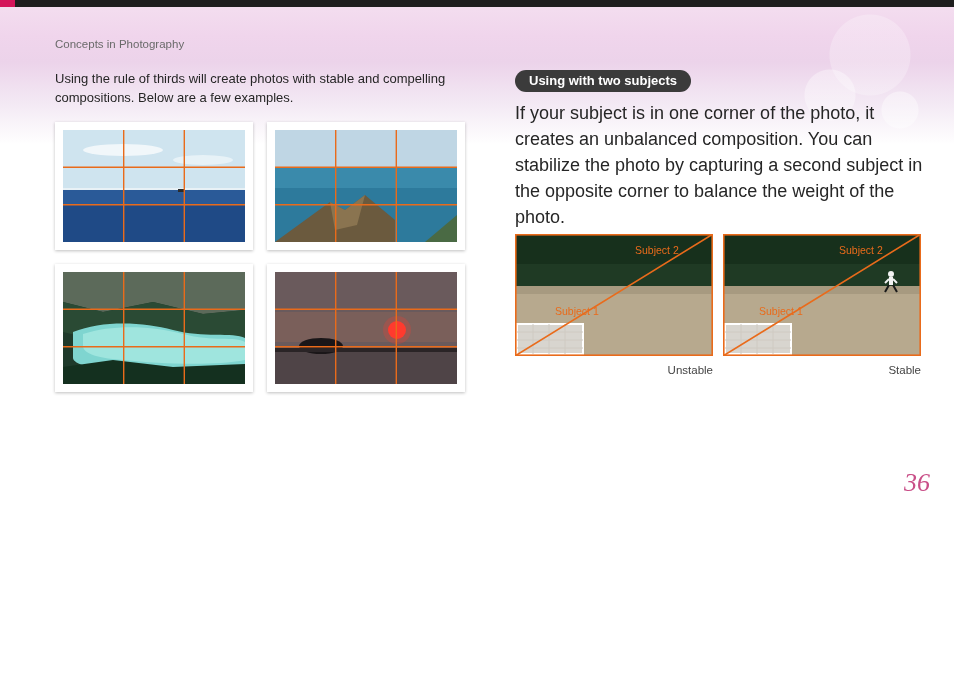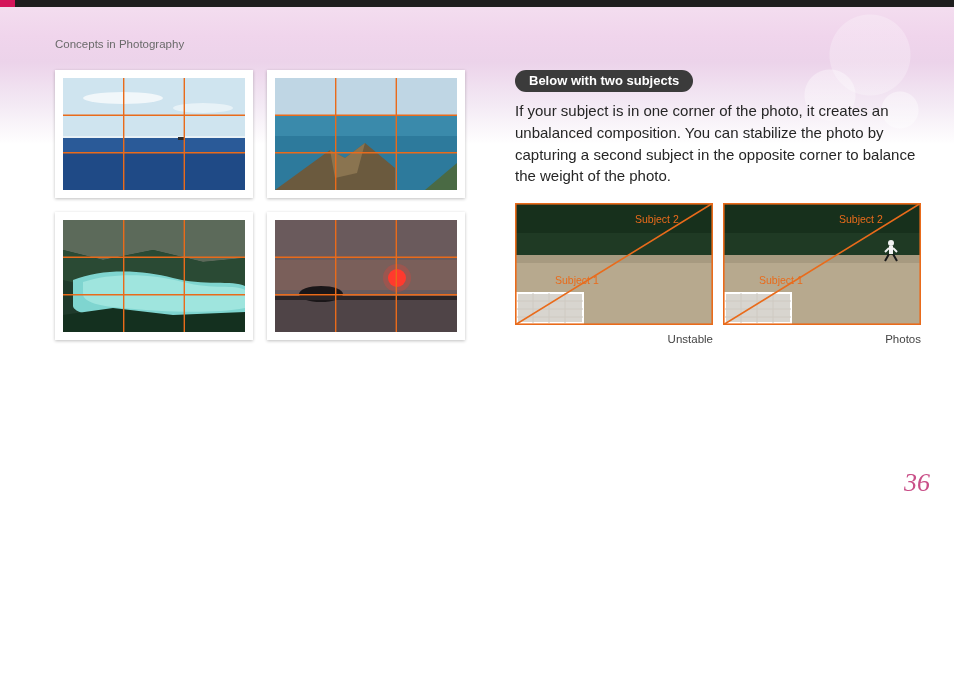--- a/index.html
+++ b/index.html
@@ -21,40 +21,41 @@
   .col { flex:0 0 420px; }
   .intro { font-size:13px; line-height:1.45; color:#262626; margin-bottom:14px; }
   .grid2x2 { display:flex; flex-wrap:wrap; column-gap:14px; row-gap:14px; }
   .frame { width:198px; height:128px; background:#fff; padding:8px; box-shadow:0 1px 3px rgba(0,0,0,0.25); }
   .picwrap { width:100%; height:100%; position:relative; overflow:hidden; }
   svg.fill { position:absolute; inset:0; width:100%; height:100%; display:block; }
   .thirds-line { stroke:#e96b1b; stroke-width:1.4; }
   .diag-line { stroke:#e96b1b; stroke-width:1.6; }
   .border-line { stroke:#e96b1b; stroke-width:1.6; fill:none; }
   .section-pill { display:inline-block; background:#3b3b3b; color:#fff; font-weight:600; font-size:13px; padding:3px 14px 4px; border-radius:12px; margin-bottom:8px; }
-  .body-text { font-size:15px; line-height:1.45; color:#262626; margin-bottom:16px; }
+  .body-text { font-size:18px; line-height:1.45; color:#262626; margin-bottom:4px; }
   .pair { display:flex; column-gap:10px; }
   .pair-item { width:198px; }
   .frame2 { width:198px; height:122px; position:relative; overflow:hidden; }
   .caption { text-align:right; font-size:11.5px; color:#444; margin-top:8px; }
   .sub-label { font-size:10.5px; fill:#e96b1b; font-family:inherit; }
   .page-number { position:absolute; right:24px; bottom:18px; font-size:26px; font-style:italic; font-family:Georgia, "Times New Roman", serif; color:#c94f88; }
 </style>
 </head>
 <body>
 
 <div class="page">
   <div class="topbar"></div>
   <div class="topbar-accent"></div>
 
   <div class="header-title">Concepts in Photography</div>
 
   <div class="columns">
 
     <div class="col">
+      <p class="intro">Using the rule of thirds will create photos with stable and compelling compositions. Below are a few examples.</p>
 
       <div class="grid2x2">
 
         <div class="frame">
           <div class="picwrap">
             <svg class="fill" viewBox="0 0 182 112" preserveAspectRatio="none">
               <rect x="0" y="0" width="182" height="60" fill="#cfe4ef"></rect>
               <rect x="0" y="58" width="182" height="8" fill="#e8f1f6"></rect>
               <rect x="0" y="60" width="182" height="52" fill="#1f4a86"></rect>
               <rect x="0" y="60" width="182" height="14" fill="#2a5a98"></rect>
@@ -126,21 +127,21 @@
               <line class="thirds-line" x1="0" y1="37.3" x2="182" y2="37.3"></line>
               <line class="thirds-line" x1="0" y1="74.7" x2="182" y2="74.7"></line>
             </svg>
           </div>
         </div>
 
       </div>
     </div>
 
     <div class="col">
-      <div class="section-pill">Below with two subjects</div>
+      <div class="section-pill">Using with two subjects</div>
       <p class="body-text">If your subject is in one corner of the photo, it creates an unbalanced composition. You can stabilize the photo by capturing a second subject in the opposite corner to balance the weight of the photo.</p>
 
       <div class="pair">
 
         <div class="pair-item">
           <div class="frame2">
             <svg class="fill" viewBox="0 0 198 122" preserveAspectRatio="none">
               <rect x="0" y="0" width="198" height="52" fill="#17301c"></rect>
               <rect x="0" y="30" width="198" height="30" fill="#1f3a24"></rect>
               <rect x="0" y="52" width="198" height="70" fill="#b7a98e"></rect>
@@ -191,20 +192,20 @@
                 <line x1="170" y1="45" x2="174" y2="49" stroke="#f2f2f2" stroke-width="2"></line>
               </g>
             </svg>
             <svg class="fill" viewBox="0 0 198 122" preserveAspectRatio="none">
               <rect class="border-line" x="0.8" y="0.8" width="196.4" height="120.4"></rect>
               <line class="diag-line" x1="0" y1="122" x2="198" y2="0"></line>
               <text class="sub-label" x="36" y="81">Subject 1</text>
               <text class="sub-label" x="116" y="20">Subject 2</text>
             </svg>
           </div>
-          <div class="caption">Photos</div>
+          <div class="caption">Stable</div>
         </div>
       </div>
     </div>
   </div>
 
   <div class="page-number">36</div>
 </div>
 
 </body></html>

